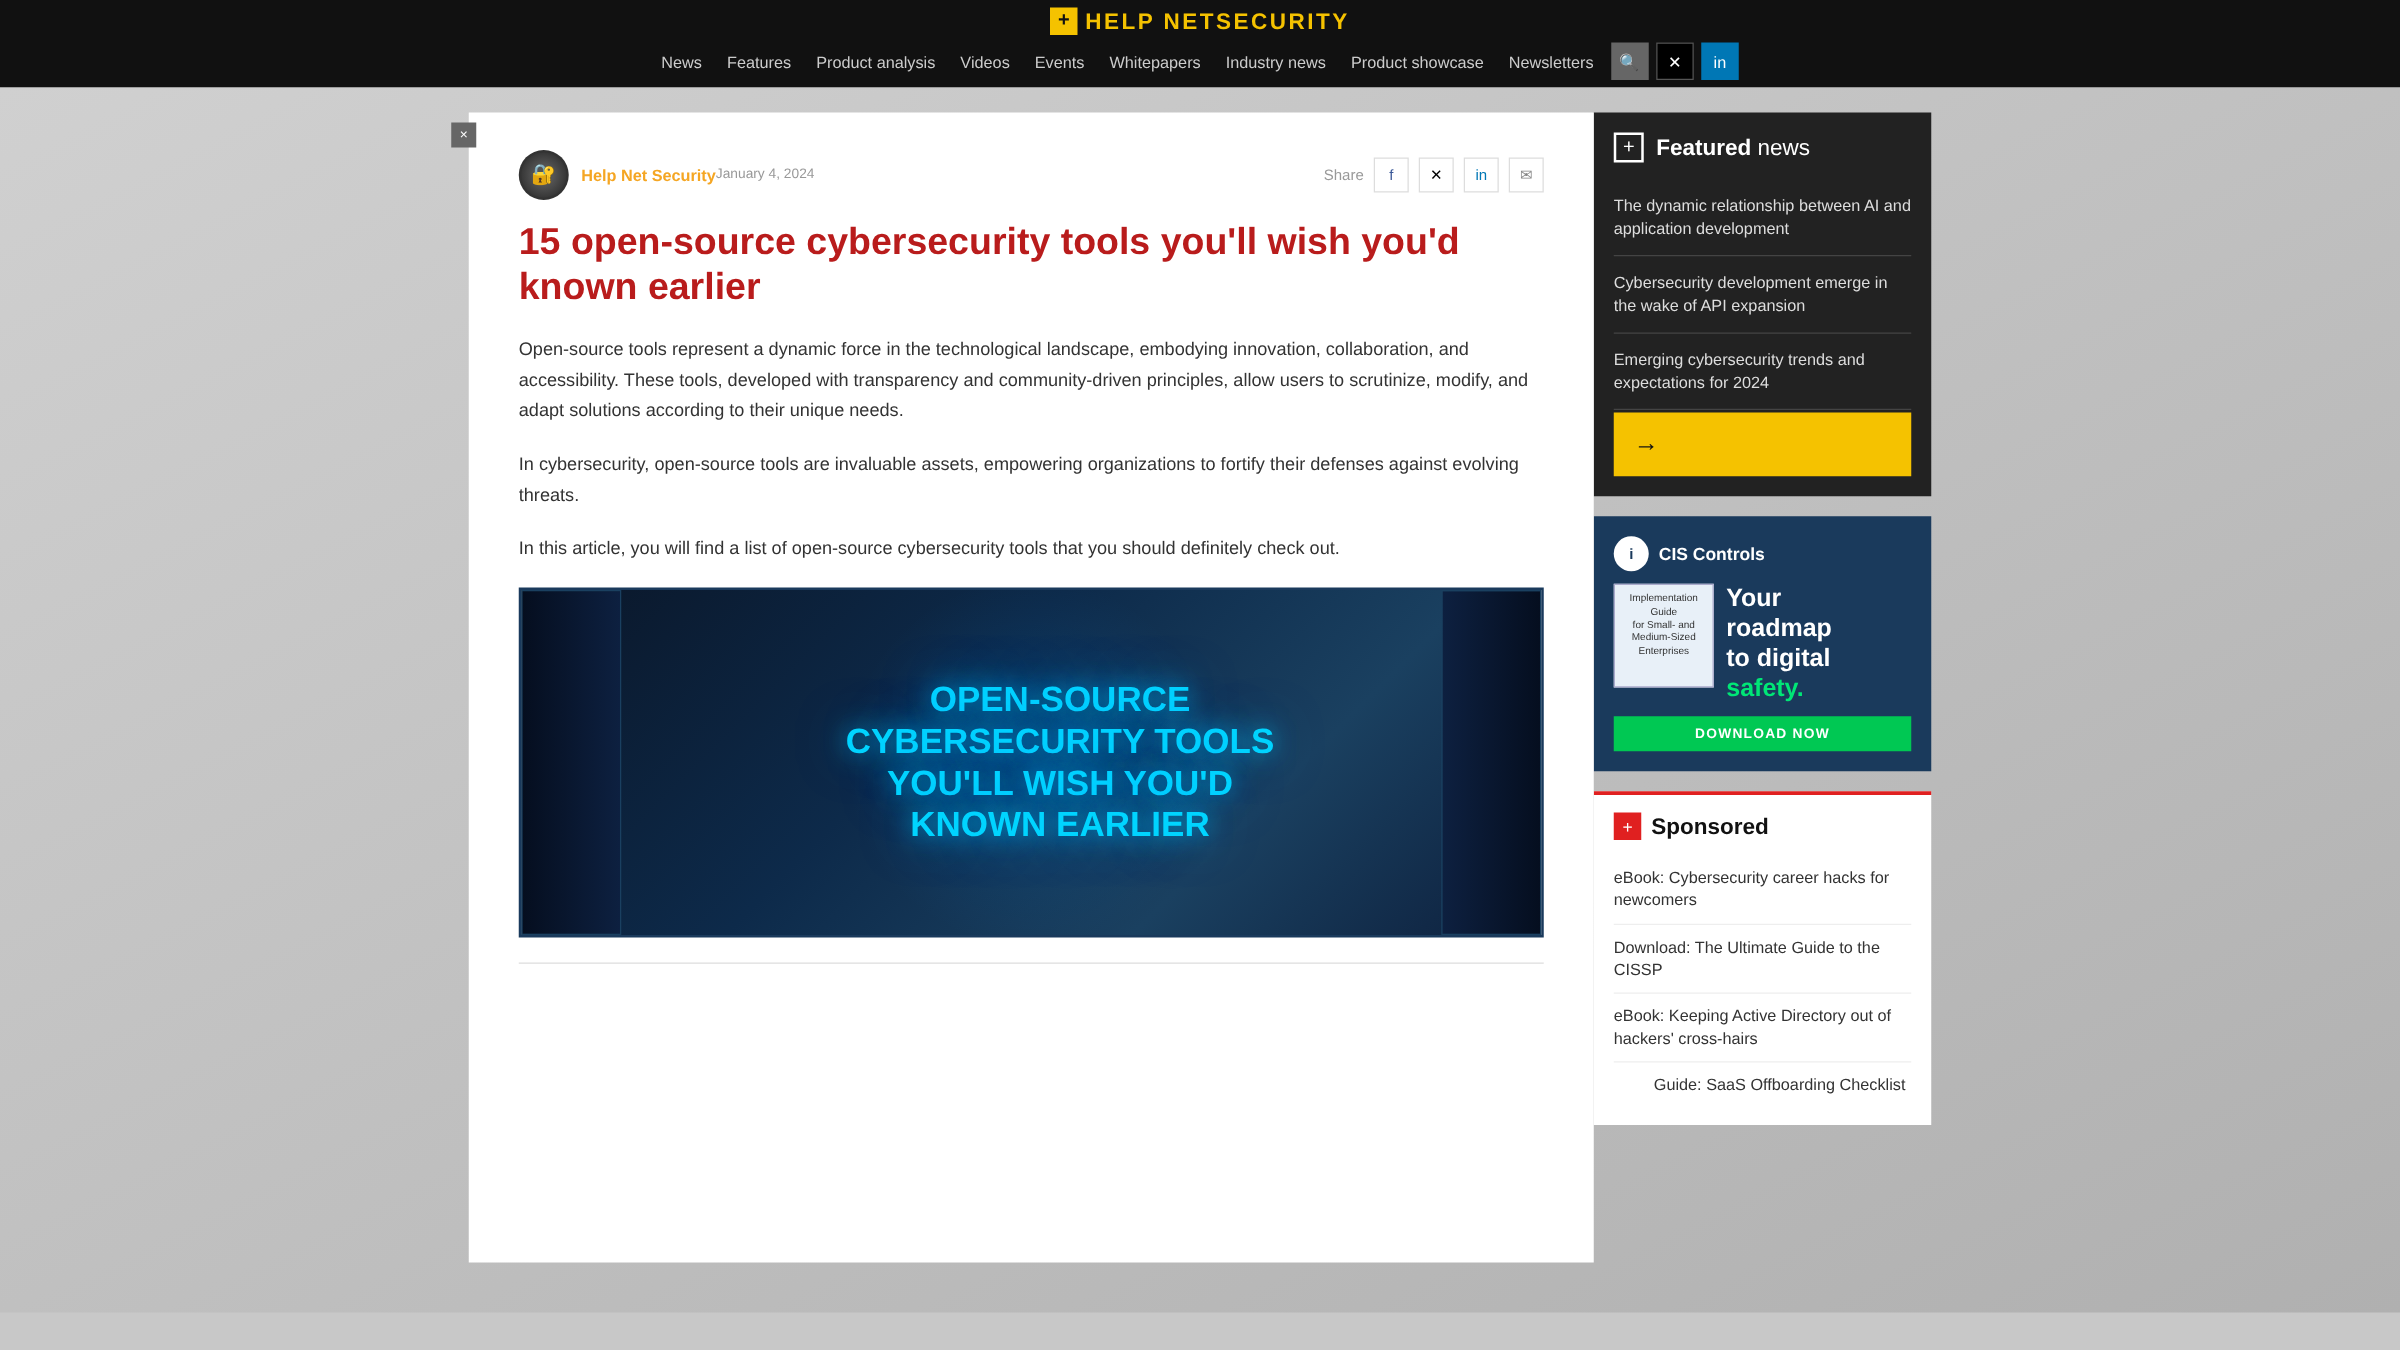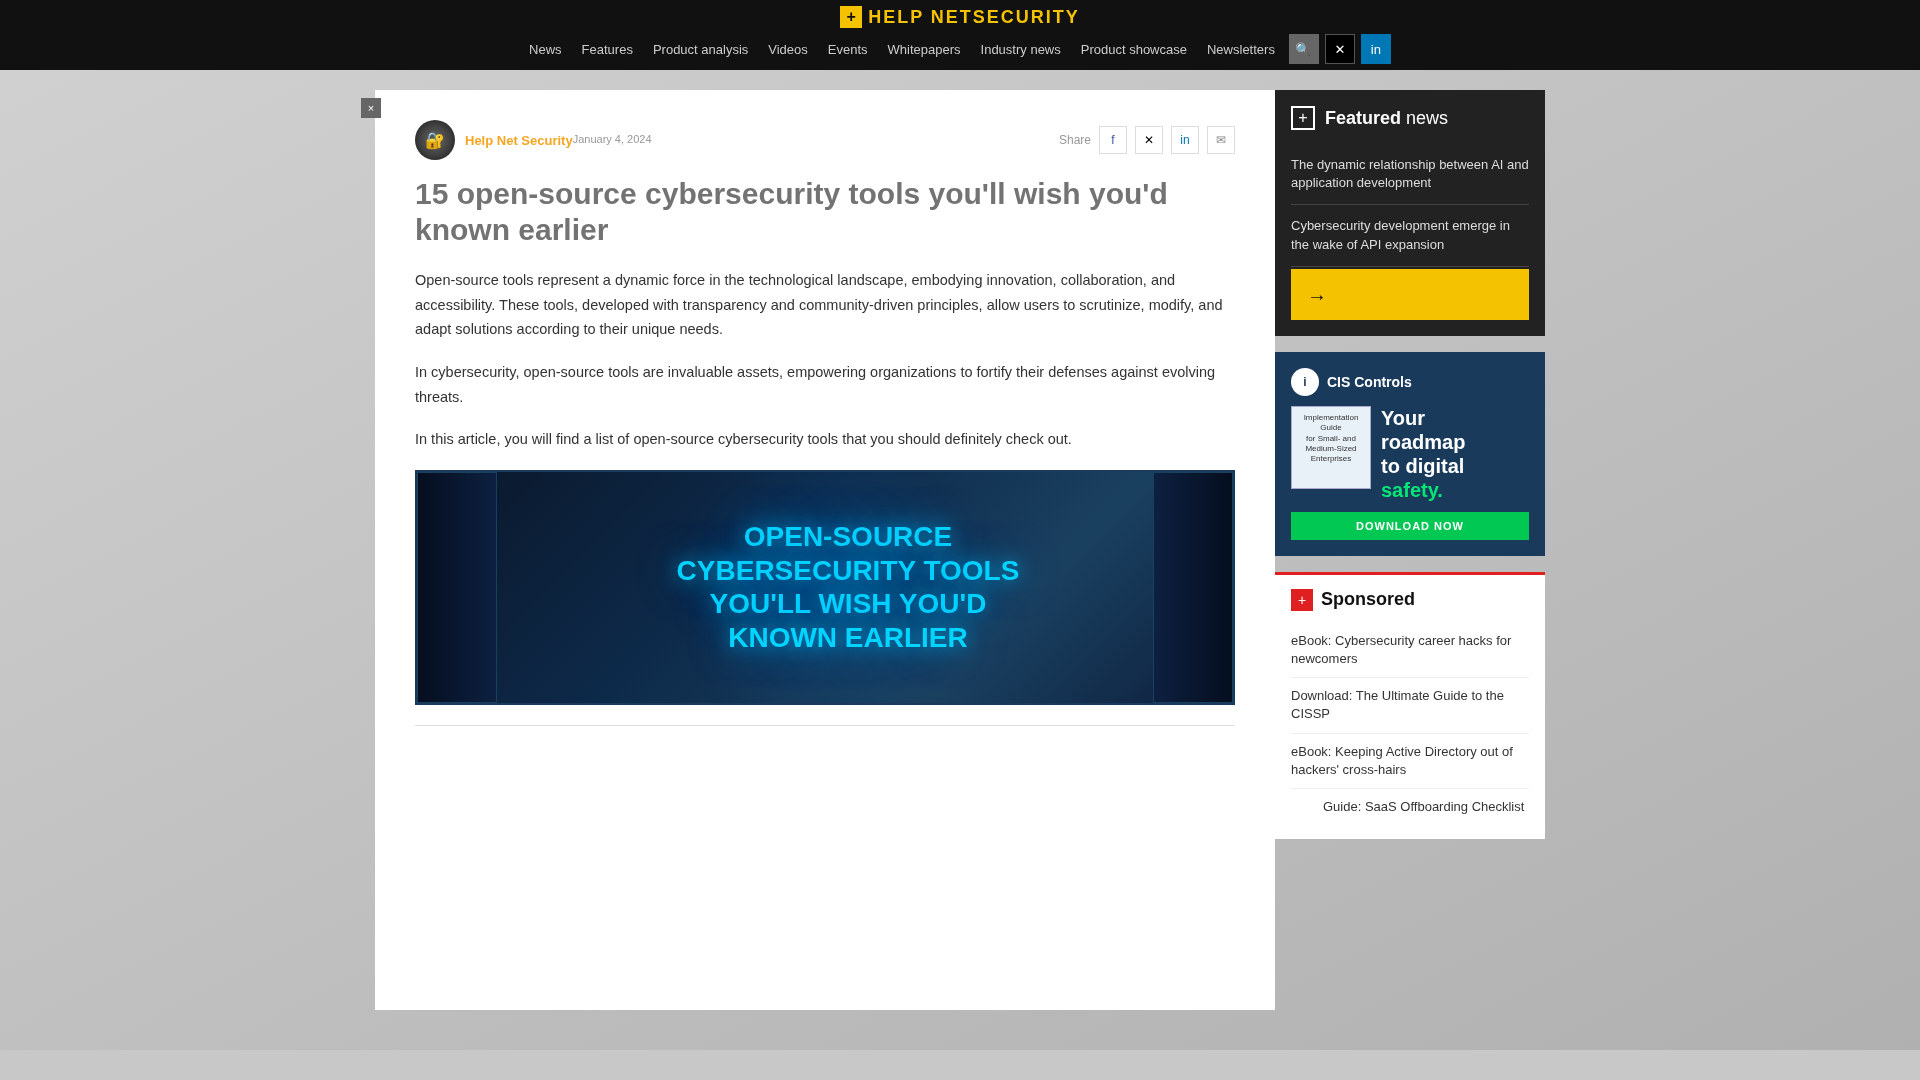--- a/index.html
+++ b/index.html
@@ -168,35 +168,35 @@
     }
     .share-icon.fb { color: #3b5998; }
     .share-icon.tw { color: #000; }
     .share-icon.li { color: #0077b5; }
     .share-icon.em { color: #888; }
 
     
     .article-title {
       font-size: 30px;
       font-weight: 700;
-      color: #737373;
+      color: #b91c1c;
       line-height: 1.2;
       margin-bottom: 20px;
     }
     .article-body p {
       font-size: 14.5px;
       color: #333;
       line-height: 1.7;
       margin-bottom: 18px;
     }
 
     
     .article-image {
       width: 100%;
-      height: 235px;
+      height: 280px;
       background: linear-gradient(135deg, #0a1628 0%, #0d2a4a 40%, #1a4060 70%, #0d1f3c 100%);
       display: flex;
       align-items: center;
       justify-content: center;
       margin-top: 10px;
       position: relative;
       overflow: hidden;
       border: 2px solid #1a3a5c;
       padding-left: 46px;
     }
@@ -511,20 +511,21 @@
 
       <div class="featured-box">
         <div class="featured-header">
           <div class="featured-plus">+</div>
           <div class="featured-title">
             <strong>Featured</strong><span> news</span>
           </div>
         </div>
         <div class="featured-item">The dynamic relationship between AI and application development</div>
         <div class="featured-item">Cybersecurity development emerge in the wake of API expansion</div>
+        <div class="featured-item">Emerging cybersecurity trends and expectations for 2024</div>
 
         <div class="guide-box">
           <span class="guide-arrow">→</span>
         </div>
       </div>
 
       <div class="ad-box">
         <div class="ad-box-header">
           <div class="cis-logo">i</div>
           <div class="ad-box-title">CIS Controls</div>

